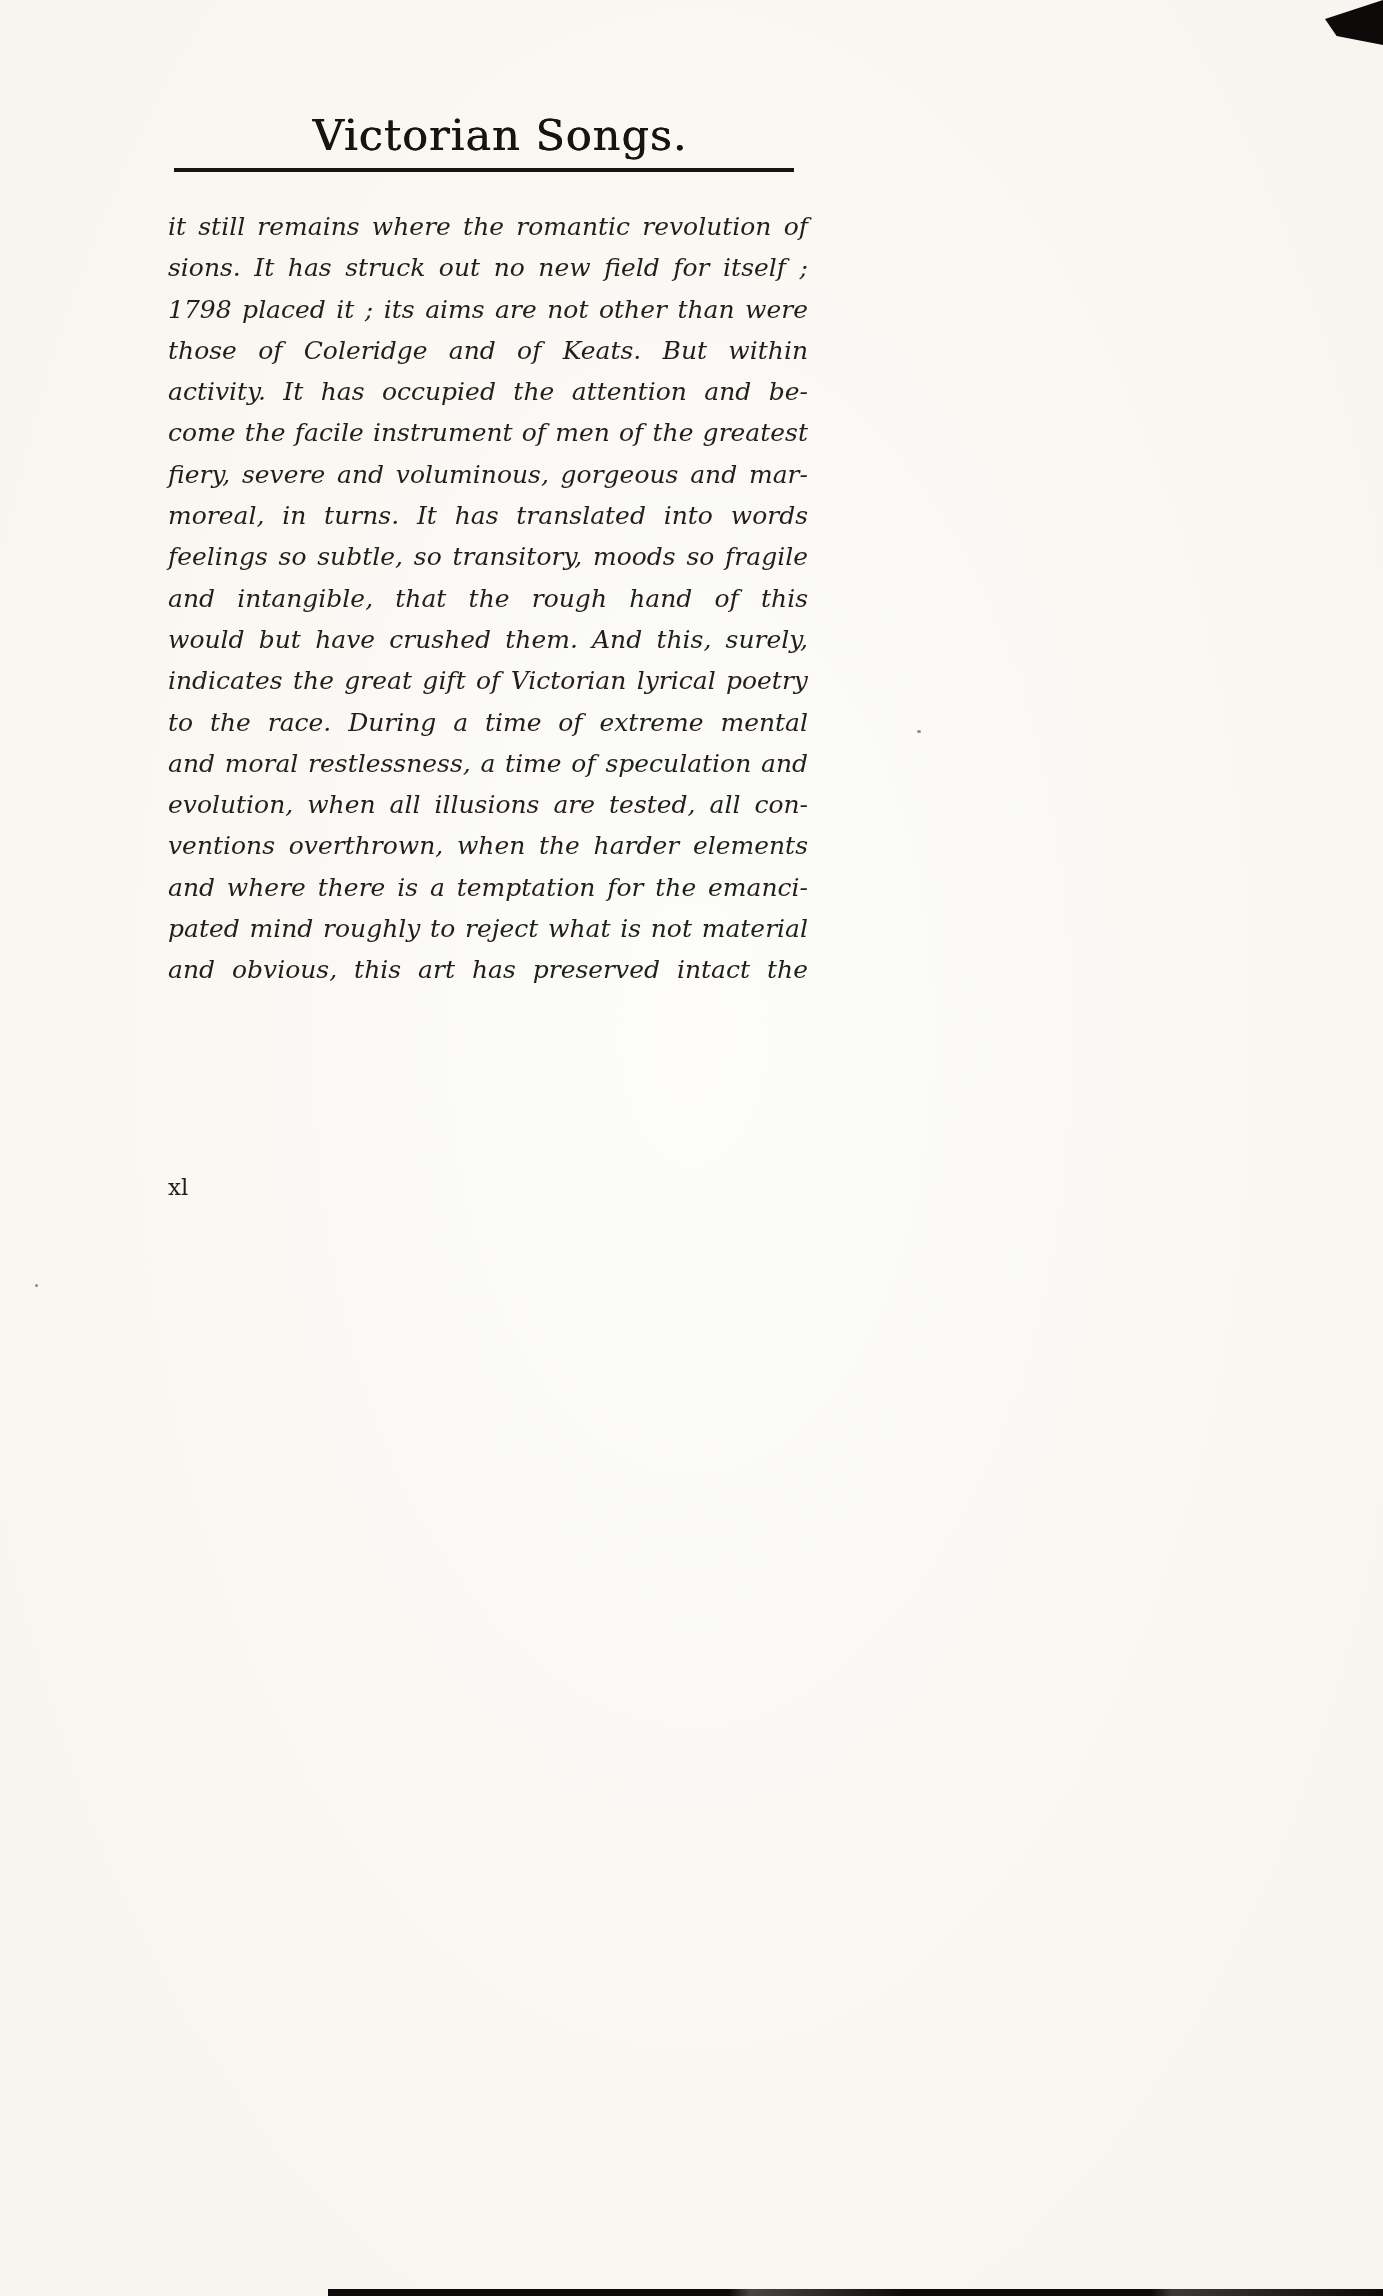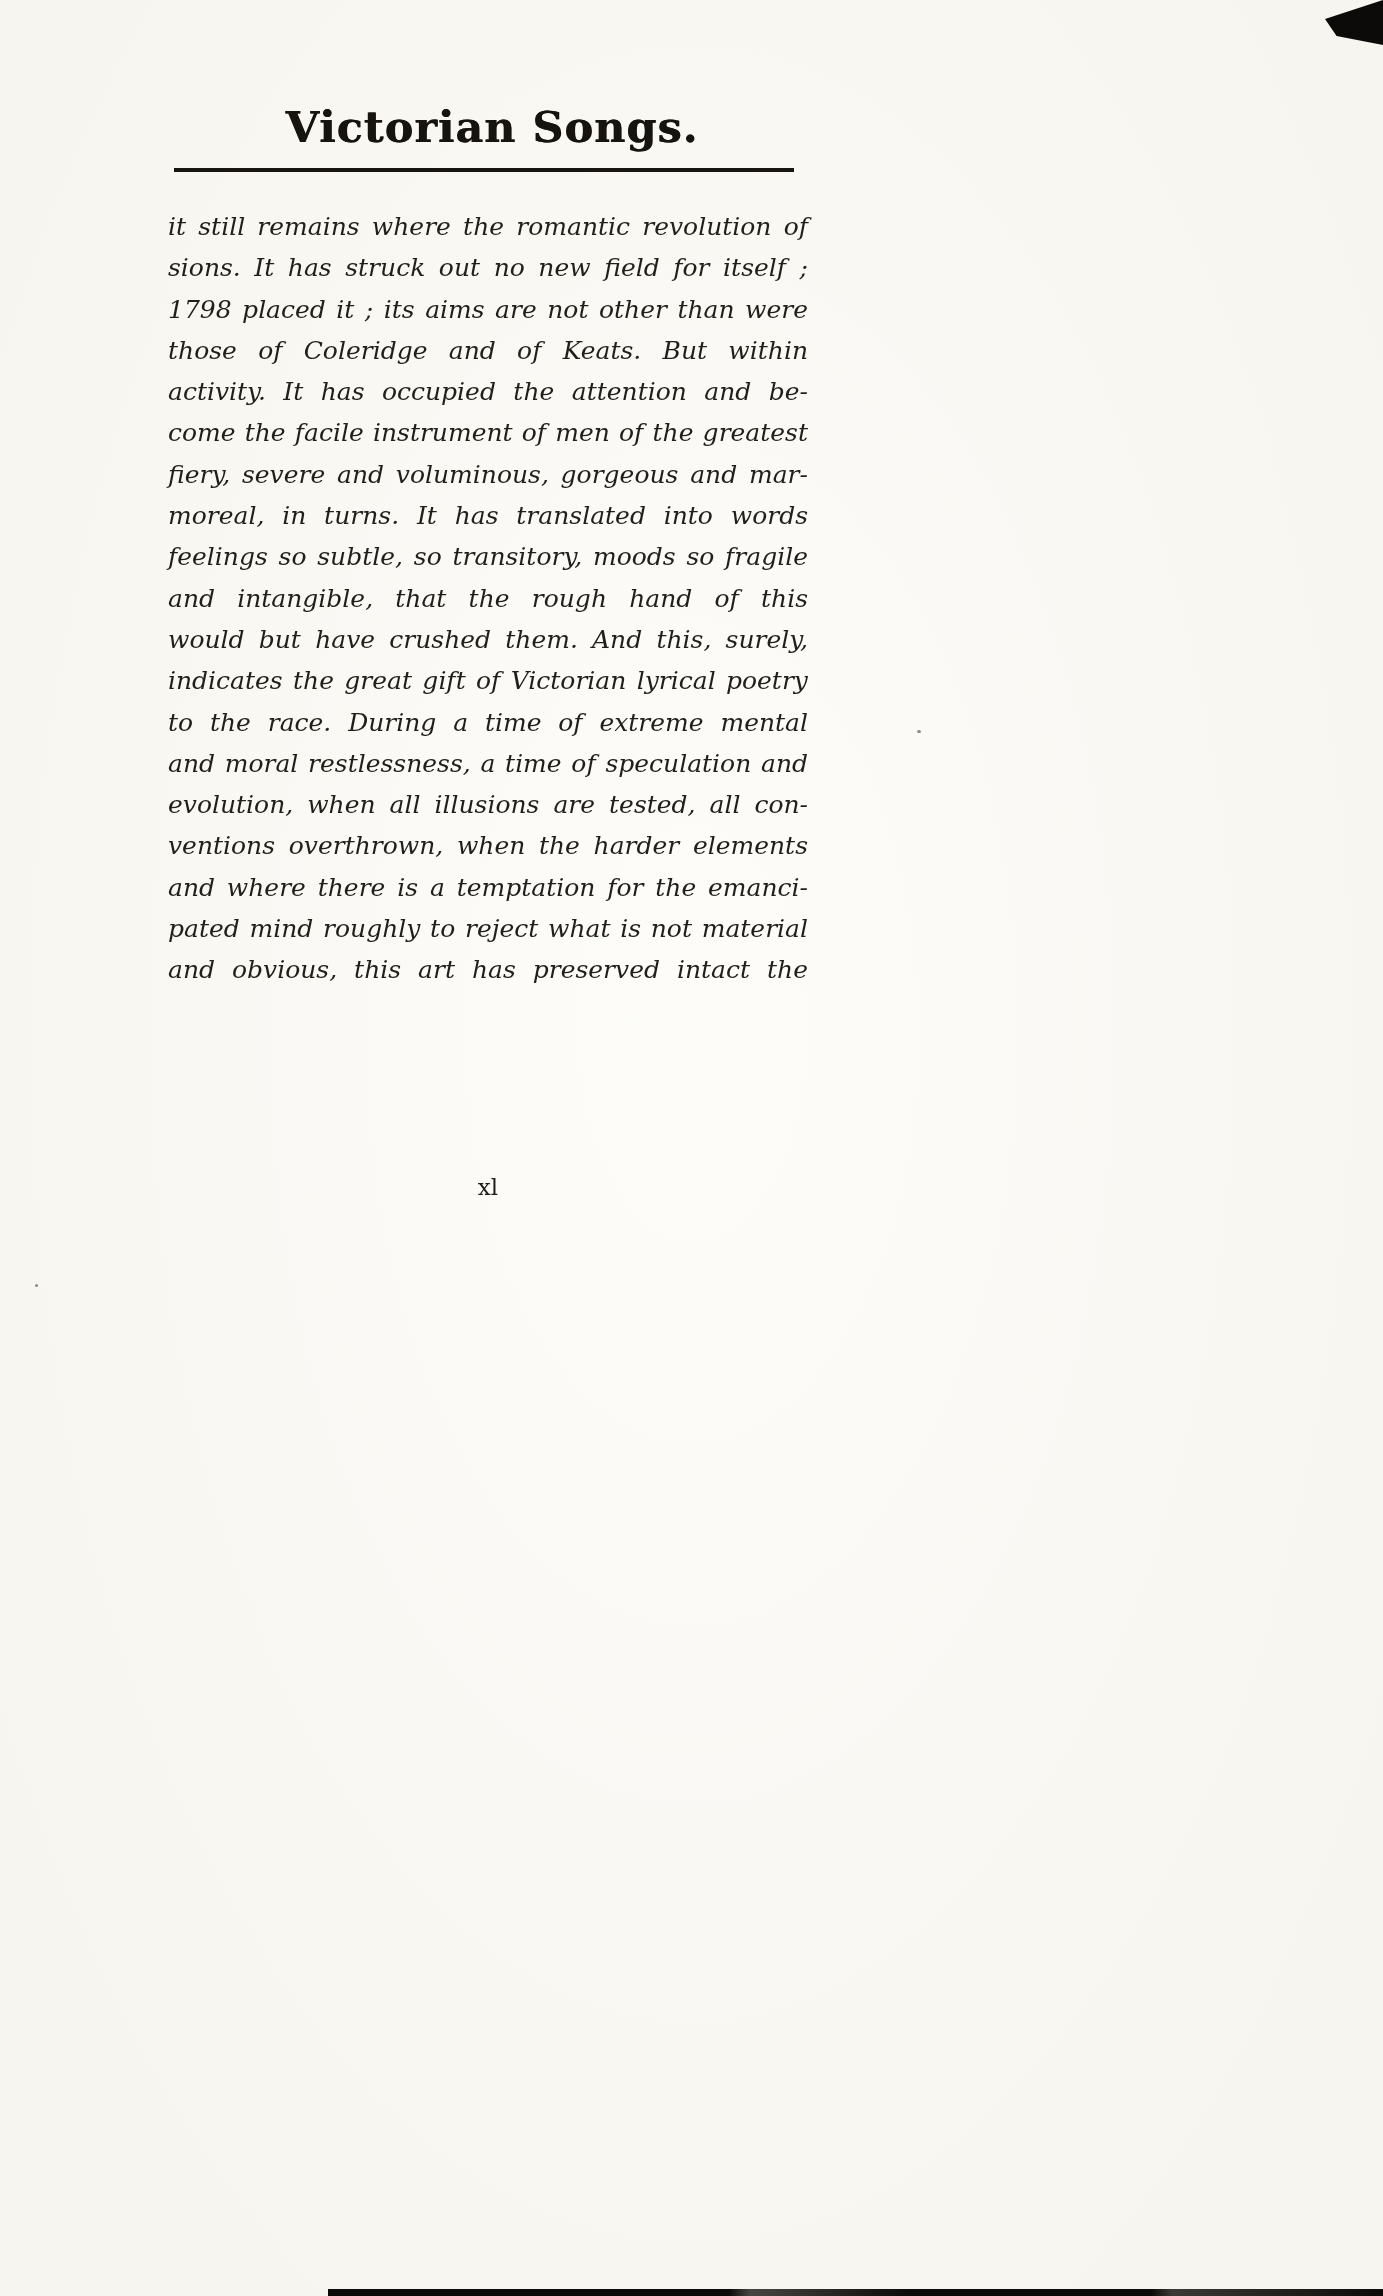--- a/index.html
+++ b/index.html
@@ -21,24 +21,24 @@
     inset: 0;
     background:
       radial-gradient(ellipse at 50% 45%, rgba(255,255,255,0.5), rgba(0,0,0,0.02) 85%),
       #fbfaf4;
   }
   .title {
     position: absolute;
     top: 98px;
     left: 168px;
     width: 640px;
-    margin: 4px;
+    margin: 12px;
     text-align: center;
     font-size: 43px;
-    font-weight: bold;
+    font-weight: normal;
     letter-spacing: 1px;
     color: #171410;
     
     text-shadow: 0.6px 0 0 #171410;
   }
   .title-rule {
     position: absolute;
     top: 168px;
     left: 174px;
     width: 620px;
@@ -58,21 +58,21 @@
   .line {
     text-align: justify;
     text-align-last: justify;
     white-space: normal;
   }
   .page-number {
     position: absolute;
     top: 1174px;
     left: 168px;
     width: 640px;
-    text-align: center;
+    text-align: left;
     font-size: 23px;
     font-style: normal;
     color: #211f19;
   }
   .corner-mark {
     position: absolute;
     top: 0;
     right: 0;
     width: 58px;
     height: 45px;

